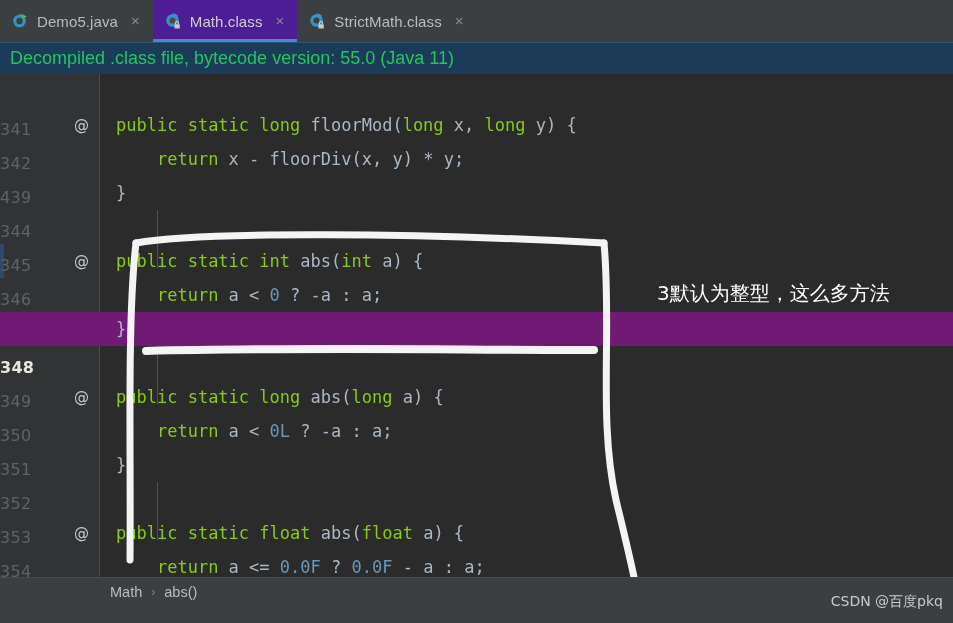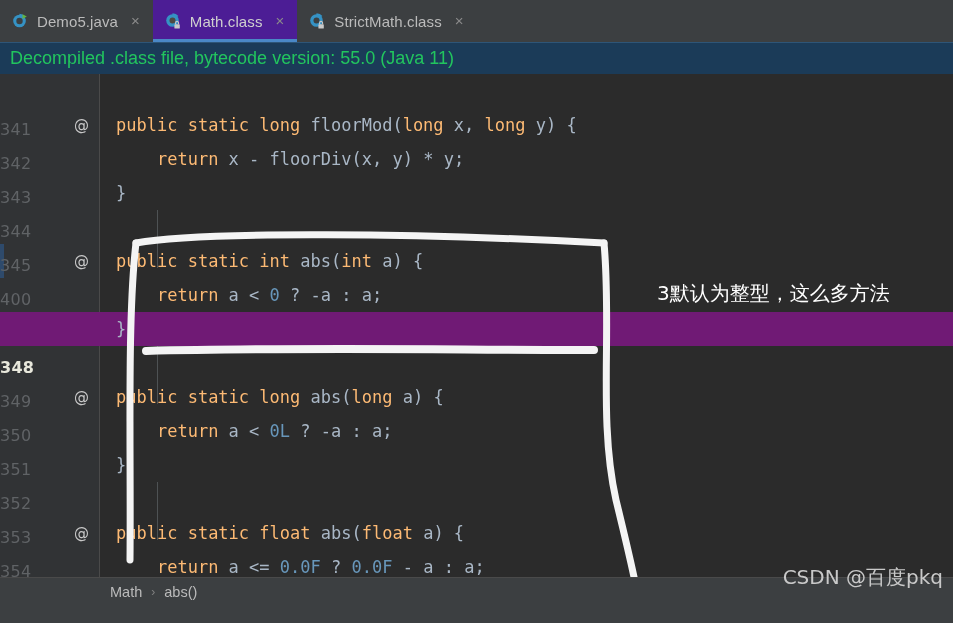--- a/index.html
+++ b/index.html
@@ -69,21 +69,21 @@
   .annot {
     position: absolute; left: 74px; top: 50%; transform: translateY(-50%);
     font-size: 15px; color: #c8c8c8;
     font-family: "DejaVu Sans", "Liberation Sans", sans-serif;
   }
   .code {
     position: absolute; left: 116px; top: 50%; transform: translateY(-50%);
     font-family: "DejaVu Sans Mono", "Liberation Mono", monospace;
     font-size: 17px; white-space: pre; letter-spacing: 0px;
   }
-  .kw   { color: #fdba74; }
+  .kw   { color: #84cc16; }
   .id   { color: #a9b7c6; }
   .pn   { color: #a9b7c6; }
   .num  { color: #6897bb; }
   .brc  { color: #a9b7c6; }
 
   
   .iguide {
     position: absolute; top: 0; bottom: 0; width: 1px;
     background: #4e5254;
   }
@@ -111,23 +111,23 @@
   .crumb-sep { color: #808080; font-size: 12px; }
 
   
   .statusbar {
     position: absolute; left: 0; top: 605px; width: 953px; height: 18px;
     background: #3c3f41;
   }
 
   
   .watermark {
-    position: absolute; right: 10px; top: 564px;
-    font-family: "DejaVu Sans", "Liberation Sans", sans-serif;
-    font-size: 20px; color: #c9c9c9;
+    position: absolute; right: 10px; top: 593px;
+    font-family: "DejaVu Sans", "Liberation Sans", sans-serif;
+    font-size: 14px; color: #c9c9c9;
   }
 </style>
 </head>
 <body>
 
 <div id="app">
 
   <div class="tabbar">
 
     <div class="tab">
@@ -187,33 +187,33 @@
         <div class="row">
           <span class="lnum">341</span>
           <span class="code"></span>
         </div>
         <div class="row">
           <span class="lnum">342</span>
           <span class="annot">@</span>
           <span class="code"><span class="kw">public </span><span class="kw">static </span><span class="kw">long </span><span class="id">floorMod</span><span class="pn">(</span><span class="kw">long </span><span class="id">x</span><span class="pn">, </span><span class="kw">long </span><span class="id">y</span><span class="pn">) {</span></span>
         </div>
         <div class="row">
-          <span class="lnum">343</span>
+          <span class="lnum">439</span>
           <span class="code"><span class="pn">    </span><span class="kw">return </span><span class="id">x </span><span class="pn">- </span><span class="id">floorDiv</span><span class="pn">(</span><span class="id">x</span><span class="pn">, </span><span class="id">y</span><span class="pn">) </span><span class="pn">* </span><span class="id">y</span><span class="pn">;</span></span>
         </div>
         <div class="row">
           <span class="lnum">344</span>
           <span class="code"><span class="brc">}</span></span>
         </div>
         <div class="row">
           <span class="lnum">345</span>
           <span class="code"></span>
         </div>
         <div class="row">
-          <span class="lnum">400</span>
+          <span class="lnum">346</span>
           <span class="annot">@</span>
           <span class="code"><span class="kw">public </span><span class="kw">static </span><span class="kw">int </span><span class="id">abs</span><span class="pn">(</span><span class="kw">int </span><span class="id">a</span><span class="pn">) {</span></span>
         </div>
         <div class="row">
           <span class="lnum">347</span>
           <span class="code"><span class="pn">    </span><span class="kw">return </span><span class="id">a </span><span class="pn">&lt; </span><span class="num">0</span><span class="pn"> ? </span><span class="pn">-</span><span class="id">a </span><span class="pn">: </span><span class="id">a</span><span class="pn">;</span></span>
         </div>
         <div class="row current">
           <span class="lnum">348</span>
           <span class="code"><span class="brc">}</span></span>

